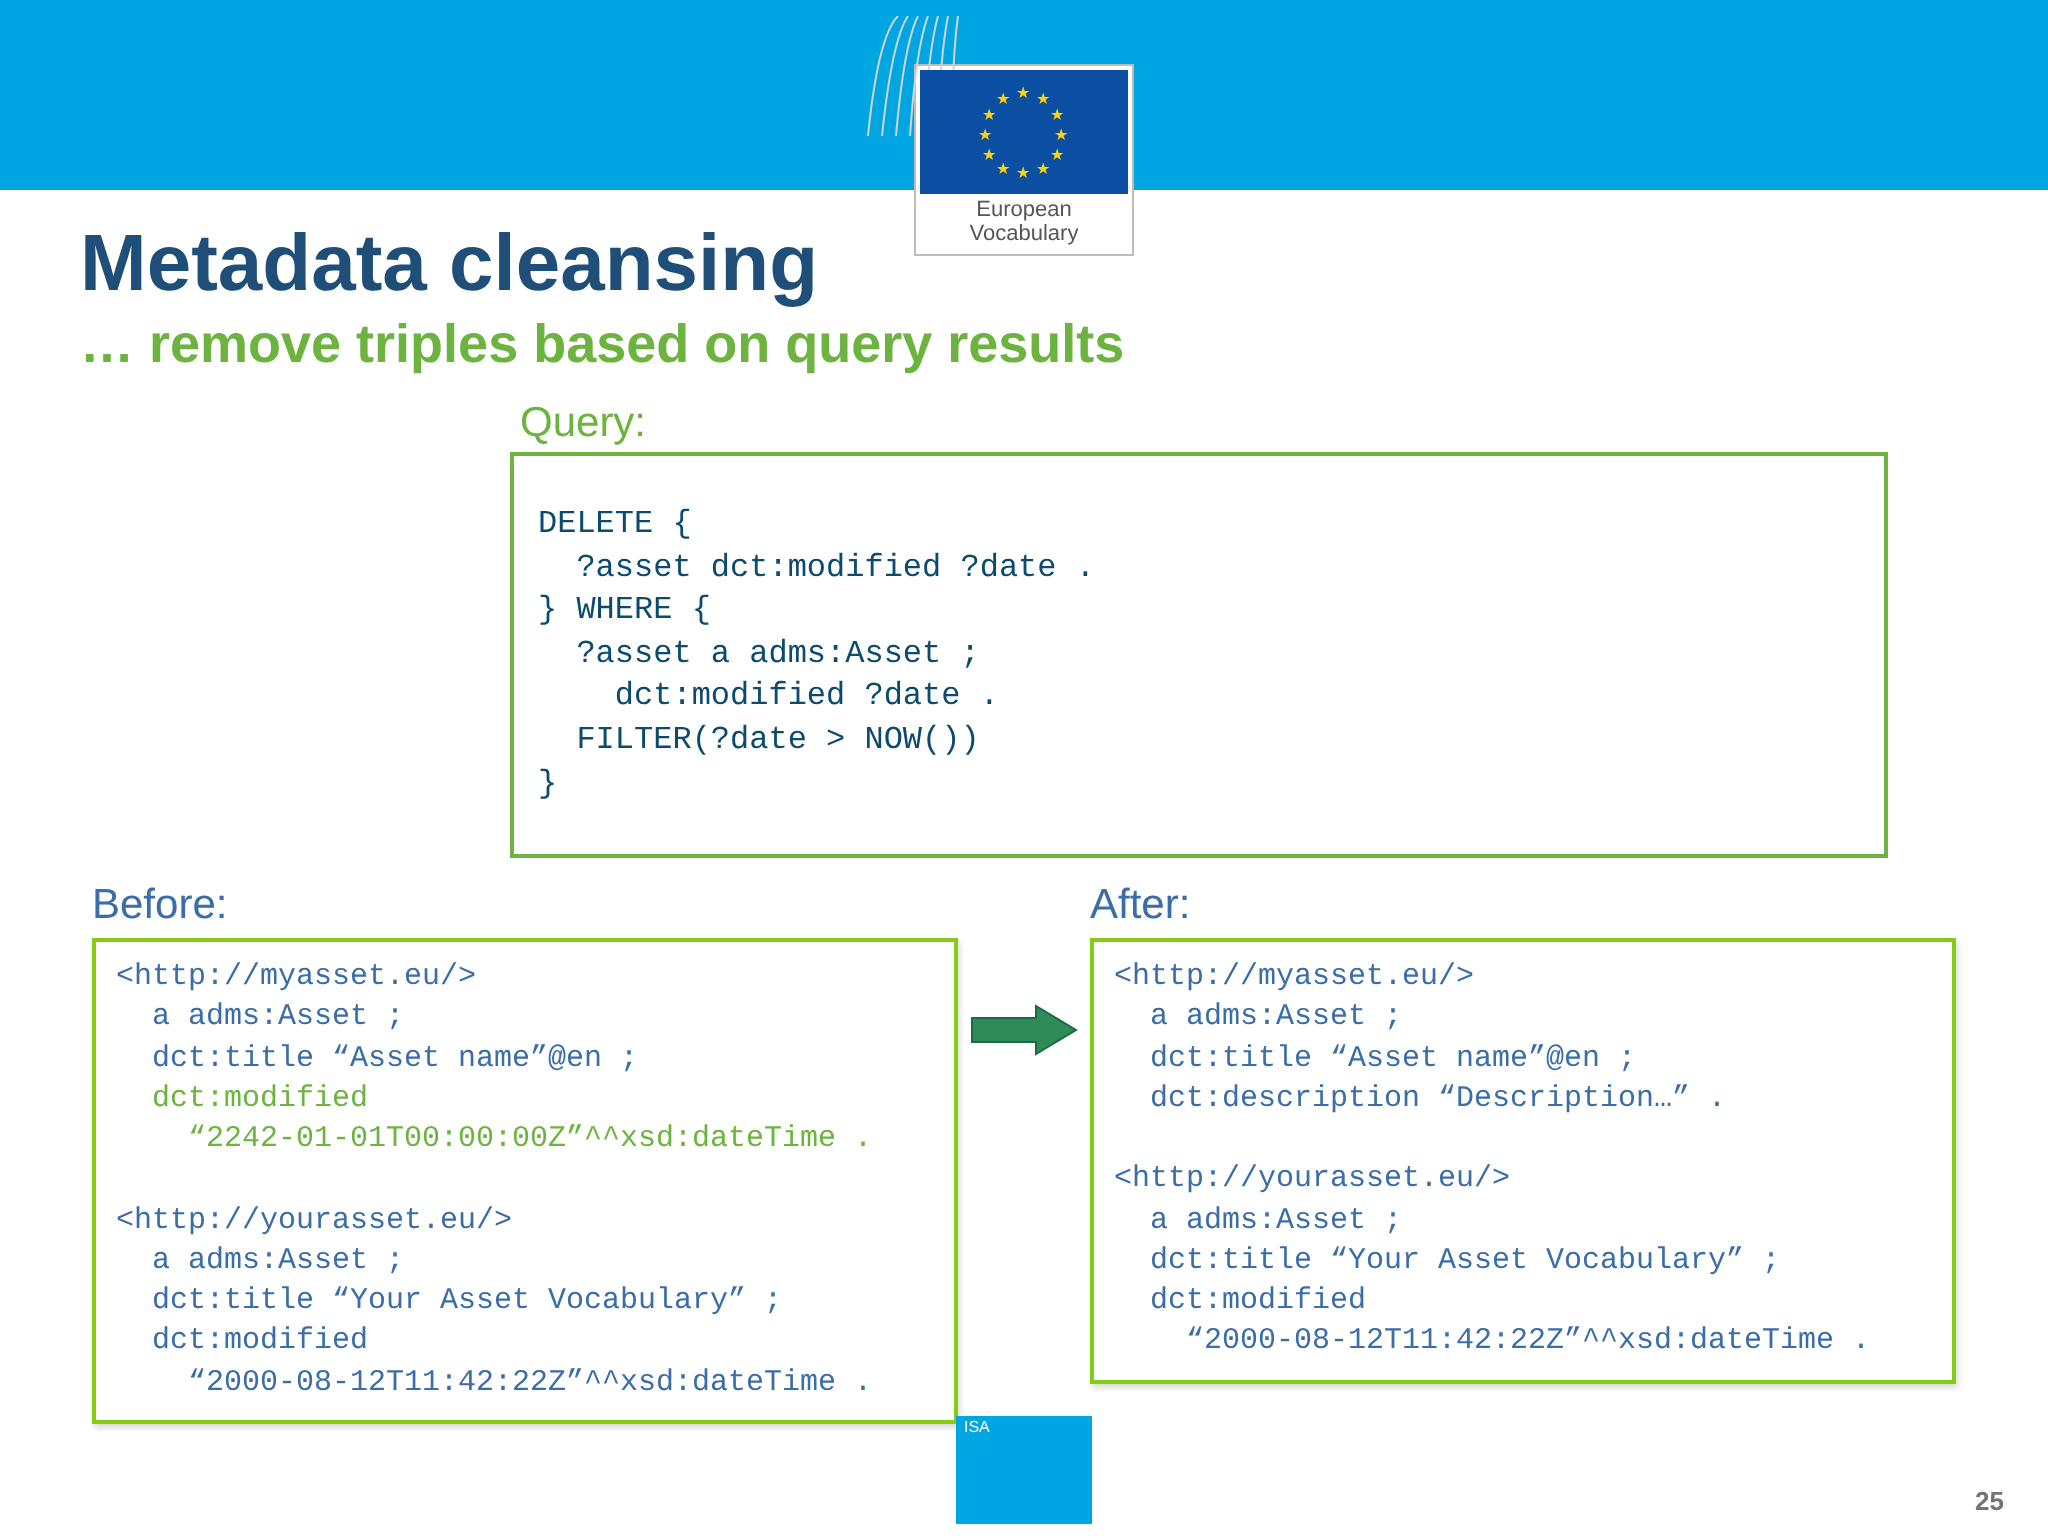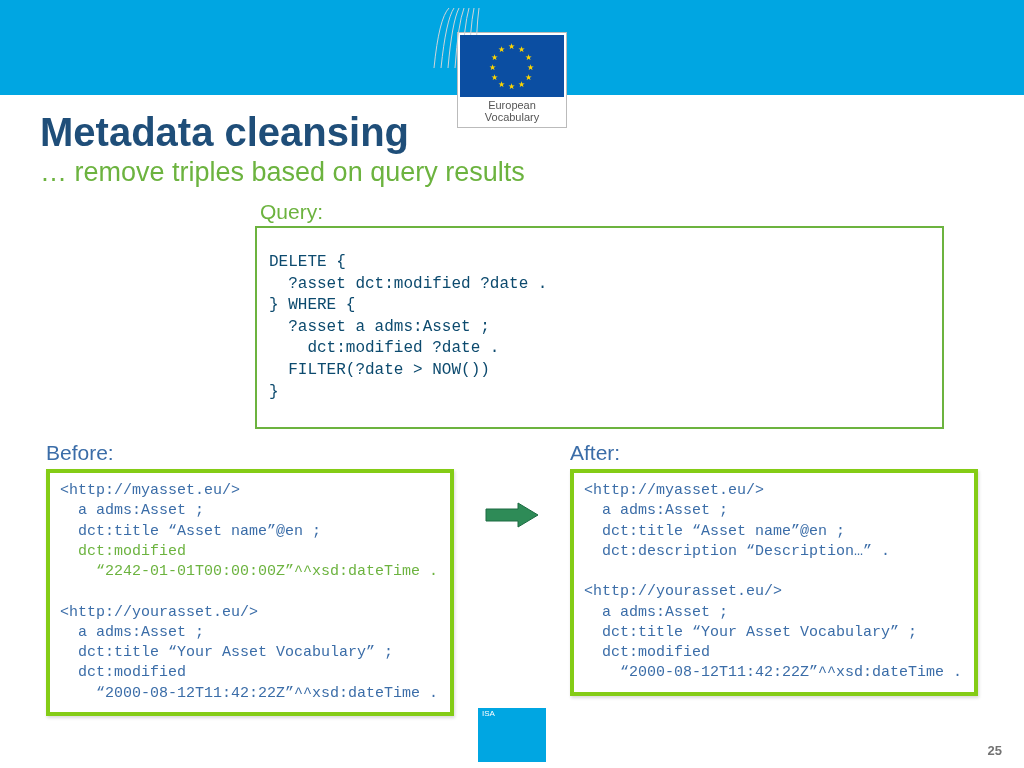--- a/index.html
+++ b/index.html
@@ -61,21 +61,21 @@
   }
   h1 {
     margin: 0;
     font-size: 40px;
     font-weight: bold;
     color: #1f4e79;
   }
   .subtitle {
     margin: 2px 0 12px 0;
     font-size: 27px;
-    font-weight: normal;
+    font-weight: bold;
     color: #6cb33f;
   }
   .example {
     margin: 0 0 12px 10px;
     font-size: 21px;
     font-style: italic;
     color: #3b6da8;
   }
   .query-label {
     margin-left: 220px;
@@ -90,35 +90,35 @@
     padding: 24px 12px;
     font-family: Consolas, 'Courier New', monospace;
     font-size: 16px;
     color: #0c4a6e;
     white-space: pre;
     line-height: 1.35;
   }
   .row {
     display: flex;
     margin-top: 12px;
-    gap: 29px;
+    gap: 4px;
     align-items: stretch;
     padding: 0 6px;
   }
   .col {
     flex: 1;
     min-width: 0;
   }
   .col-label {
     font-size: 21px;
     color: #3b6da8;
     margin-bottom: 4px;
   }
   .code-box {
-    border: 4px solid #84cc16;
+    border: 2px solid #84cc16;
     box-shadow: 1px 2px 3px rgba(0,0,0,0.15);
     padding: 8px 10px;
     font-family: Consolas, 'Courier New', monospace;
     font-size: 15px;
     color: #3b6da8;
     white-space: pre;
     line-height: 1.35;
     overflow: hidden;
   }
   .hl { color: #6cb33f; }

